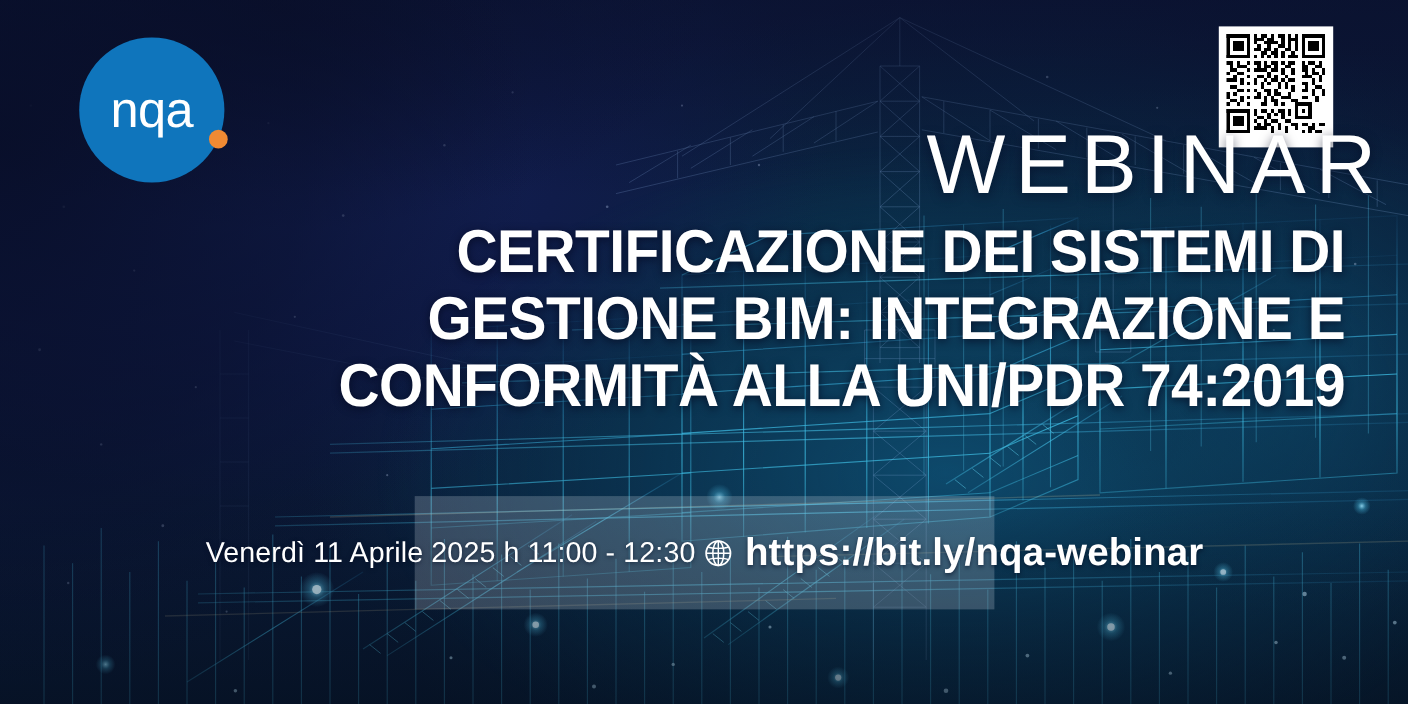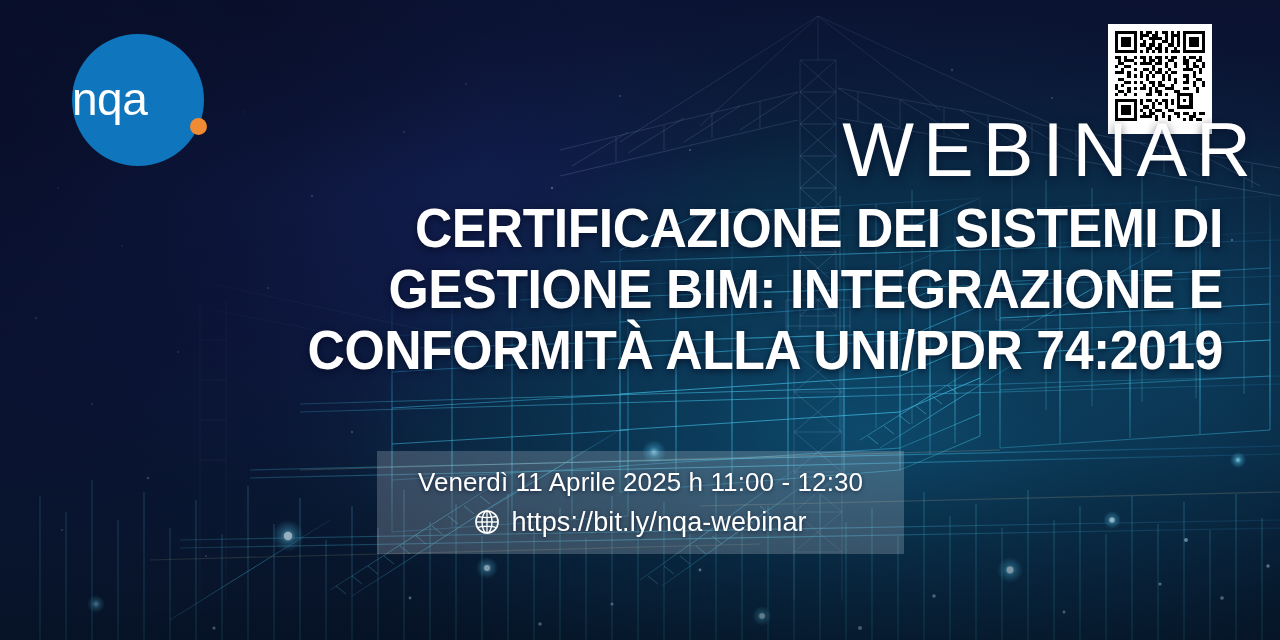--- a/index.html
+++ b/index.html
@@ -47,20 +47,21 @@
   }
   .logo-circle {
     position:absolute; inset:0;
     border-radius:50%;
     background:#0f75bc;
   }
   .logo-text {
     position:absolute;
     left:0; right:0; top:50%;
     transform:translateY(-52%);
+    text-align:center;
     color:#ffffff;
     font-size:46px;
     font-weight:400;
     letter-spacing:-0.5px;
     line-height:1;
     font-family:"Liberation Sans", sans-serif;
   }
   .logo-dot {
     position:absolute;
     left:118px; top:84px;
@@ -110,21 +111,21 @@
   }
   .title-line { display:block; white-space:nowrap; }
 
   
   .info-panel {
     position:absolute;
     left:377px; top:451px;
     width:527px; height:103px;
     background:rgba(222,230,240,0.22);
     display:flex;
-    flex-direction:column;
+    flex-direction:row;
     align-items:center;
     justify-content:center;
     gap:8px;
   }
   .info-date {
     color:#ffffff;
     font-size:26px;
     font-weight:400;
     letter-spacing:0.1px;
     line-height:1.2;
@@ -133,22 +134,22 @@
   }
   .info-url-row {
     display:flex;
     align-items:center;
     gap:11px;
     white-space:nowrap;
   }
   .globe-icon { display:block; width:26px; height:26px; flex:none; }
   .info-url {
     color:#ffffff;
-    font-size:27px;
-    font-weight:400;
+    font-size:35px;
+    font-weight:700;
     letter-spacing:0.1px;
     line-height:1.2;
     text-shadow:0 1px 4px rgba(4,10,32,0.6);
   }
 </style>
 </head>
 <body>
 
 <div class="banner">
 

